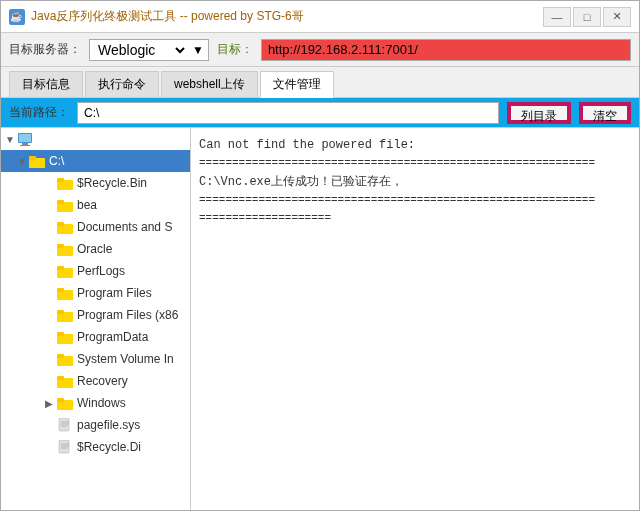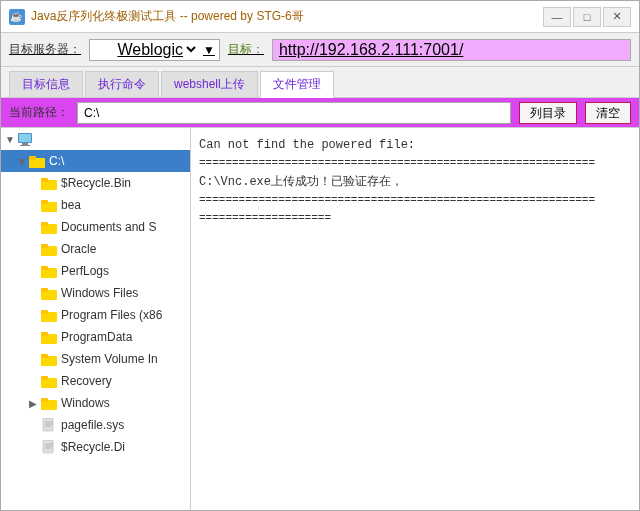--- a/index.html
+++ b/index.html
@@ -66,105 +66,103 @@
     }
 
     .toolbar {
       background: #f0f0f0;
       border-bottom: 1px solid #ccc;
       padding: 4px 8px;
       display: flex;
       align-items: center;
       gap: 8px;
       height: 34px;
-      text-decoration: underline;
     }
     .toolbar-label {
       font-size: 12px;
       color: #333;
     }
     .server-select {
       background: white;
       border: 1px solid #aaa;
       padding: 2px 4px;
       font-size: 12px;
       height: 22px;
       display: flex;
       align-items: center;
       gap: 4px;
       min-width: 80px;
     }
     .server-select select {
       border: none;
       background: transparent;
-      font-size: 16px;
+      font-size: 14px;
       outline: none;
-      text-align: right;
     }
     .target-label {
       font-size: 12px;
       color: #4d7c0f;
     }
     .target-input {
       border: 1px solid #aaa;
-      background: #f0abfc;
+      background: #ef4444;
       padding: 2px 6px;
-      font-size: 16px;
+      font-size: 13px;
       height: 22px;
       flex: 1;
     }
 
     .tabs {
       display: flex;
       background: #f0f0f0;
       border-bottom: 1px solid #ccc;
       padding: 4px 8px 0;
       gap: 2px;
     }
     .tab {
       padding: 4px 12px;
       font-size: 12px;
       border: 1px solid #ccc;
       border-bottom: none;
       background: #e0e0e0;
       cursor: pointer;
-      color: #6d28d9;
+      color: #000000;
     }
     .tab.active {
       background: white;
       border-bottom: 1px solid white;
       margin-bottom: -1px;
       z-index: 1;
       text-align: right;
     }
 
     .path-bar {
       display: flex;
       align-items: center;
       padding: 4px 8px;
       gap: 8px;
-      background: #d946ef;
+      background: #0ea5e9;
       border-bottom: 1px solid #ccc;
       height: 30px;
     }
     .path-label {
       font-size: 12px;
       color: #333;
       white-space: nowrap;
     }
     .path-input {
       flex: 1;
       border: 1px solid #aaa;
       background: white;
       padding: 2px 6px;
       font-size: 12px;
       height: 22px;
     }
     .path-btn {
-      border: 1px solid #be185d;
+      border: 4px solid #be185d;
       background: #f5f5f5;
       padding: 2px 10px;
       font-size: 12px;
       height: 22px;
       cursor: pointer;
       white-space: nowrap;
     }
 
     .main-content {
       display: flex;
@@ -192,21 +190,21 @@
       color: #333;
       height: 22px;
     }
     .tree-item.selected {
       background: #3c7fc9;
       color: white;
     }
 
     .tree-indent-0 { padding-left: 4px; }
     .tree-indent-1 { padding-left: 16px; }
-    .tree-indent-2 { padding-left: 28px; }
+    .tree-indent-2 { padding-left: 44px; }
 
     .expand-icon {
       width: 12px;
       font-size: 10px;
       color: #666;
       flex-shrink: 0;
     }
 
     .output-panel {
       flex: 1;
@@ -338,21 +336,21 @@
         </svg>
         <span>PerfLogs</span>
       </div>
 
       <div class="tree-item tree-indent-2">
         <span class="expand-icon">&nbsp;</span>
         <svg width="16" height="14" style="margin-right:4px;flex-shrink:0">
           <rect x="0" y="4" width="16" height="10" rx="1" fill="#ffd700"></rect>
           <rect x="0" y="2" width="7" height="4" rx="1" fill="#ffc200"></rect>
         </svg>
-        <span>Windows Files</span>
+        <span>Program Files</span>
       </div>
 
       <div class="tree-item tree-indent-2">
         <span class="expand-icon">&nbsp;</span>
         <svg width="16" height="14" style="margin-right:4px;flex-shrink:0">
           <rect x="0" y="4" width="16" height="10" rx="1" fill="#ffd700"></rect>
           <rect x="0" y="2" width="7" height="4" rx="1" fill="#ffc200"></rect>
         </svg>
         <span>Program Files (x86</span>
       </div>

